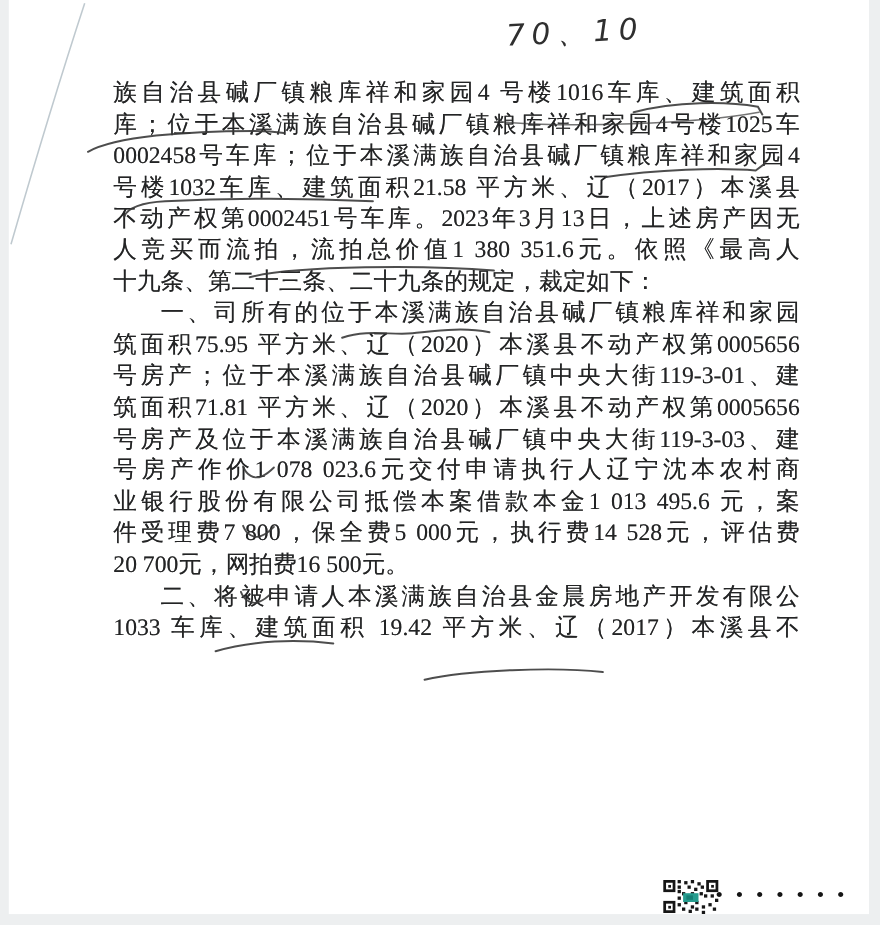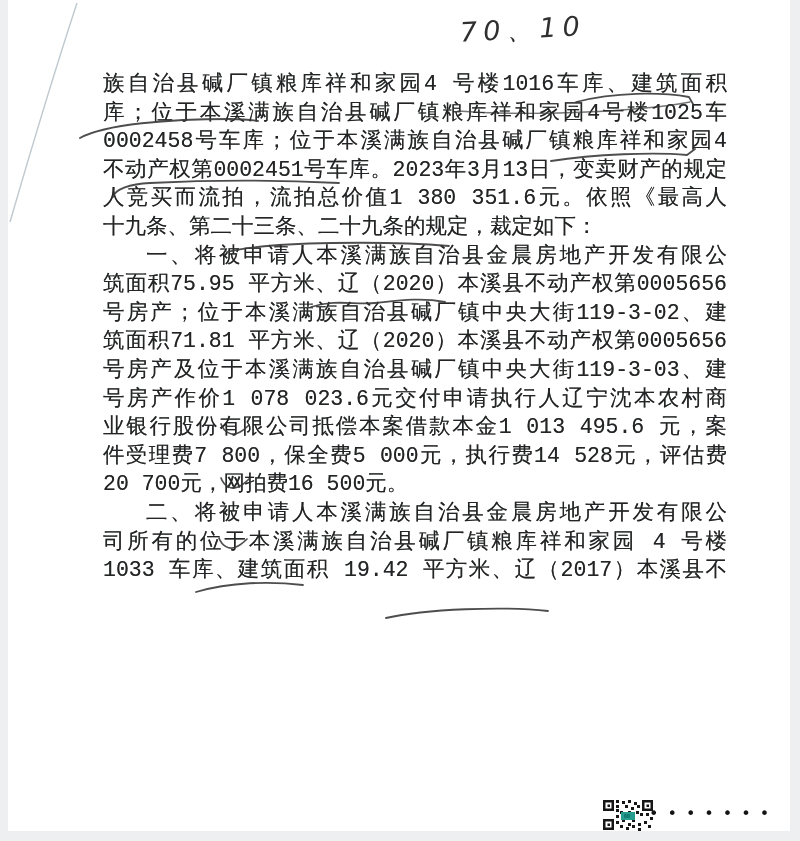--- a/index.html
+++ b/index.html
@@ -12,21 +12,21 @@
     position:absolute;left:8px;top:0;width:782px;height:831px;
     background:#ffffff;
   }
   .handwriting{
     position:absolute;left:452px;top:10px;width:180px;
     font-family:"DejaVu Sans",sans-serif;
     font-style:italic;font-size:27px;letter-spacing:6px;color:#2f2f2f;
     transform:rotate(-3deg);
   }
   .content{
-    position:absolute;left:95px;top:70px;width:624px;font-family:Liberation Mono, monospace;
+    position:absolute;left:95px;top:70px;width:624px;
   }
   .line{
     height:28.6px;line-height:28.6px;font-size:21.5px;color:#232425;
     text-align:justify;text-align-last:justify;text-justify:inter-character;
     white-space:nowrap;overflow:visible;
     text-shadow:0 0 .4px rgba(20,20,20,.55);
   }
   .line.endpara{text-align:right;text-align-last:left;}
   .line.indent{text-indent:43px;}
   .overlay{position:absolute;left:0;top:0;width:800px;height:841px;pointer-events:none;}
@@ -41,34 +41,34 @@
 <body>
 
 <div class="page">
 
   <div class="handwriting">70、10</div>
 
   <div class="content">
     <div class="line">族自治县碱厂镇粮库祥和家园4 号楼1016车库、建筑面积</div>
     <div class="line">库；位于本溪满族自治县碱厂镇粮库祥和家园4号楼1025车</div>
     <div class="line">0002458号车库；位于本溪满族自治县碱厂镇粮库祥和家园4</div>
-    <div class="line">不动产权第0002451号车库。2023年3月13日，变卖财产的规定</div>
+    <div class="line">号楼1032车库、建筑面积21.58 平方米、辽（2017）本溪县</div>
+    <div class="line">不动产权第0002451号车库。2023年3月13日，上述房产因无</div>
     <div class="line">人竞买而流拍，流拍总价值1 380 351.6元。依照《最高人</div>
     <div class="line endpara">十九条、第二十三条、二十九条的规定，裁定如下：</div>
-    <div class="line indent">一、将被申请人本溪满族自治县金晨房地产开发有限公</div>
+    <div class="line indent">一、司所有的位于本溪满族自治县碱厂镇粮库祥和家园</div>
     <div class="line">筑面积75.95 平方米、辽（2020）本溪县不动产权第0005656</div>
-    <div class="line">号房产；位于本溪满族自治县碱厂镇中央大街119-3-02、建</div>
+    <div class="line">号房产；位于本溪满族自治县碱厂镇中央大街119-3-01、建</div>
     <div class="line">筑面积71.81 平方米、辽（2020）本溪县不动产权第0005656</div>
     <div class="line">号房产及位于本溪满族自治县碱厂镇中央大街119-3-03、建</div>
     <div class="line">号房产作价1 078 023.6元交付申请执行人辽宁沈本农村商</div>
     <div class="line">业银行股份有限公司抵偿本案借款本金1 013 495.6 元，案</div>
     <div class="line">件受理费7 800，保全费5 000元，执行费14 528元，评估费</div>
     <div class="line endpara">20 700元，网拍费16 500元。</div>
     <div class="line indent">二、将被申请人本溪满族自治县金晨房地产开发有限公</div>
-    <div class="line">司所有的位于本溪满族自治县碱厂镇粮库祥和家园 4 号楼</div>
     <div class="line">1033 车库、建筑面积 19.42 平方米、辽（2017）本溪县不</div>
   </div>
 
   <svg class="qr" width="52" height="32" viewBox="0 0 52 32">
     <rect x="0" y="0" width="52" height="32" fill="#ffffff"></rect>
 
     <rect x="1" y="1" width="11" height="11" fill="#161616"></rect>
       <rect x="3.5" y="3.5" width="6" height="6" fill="#fff"></rect>
       <rect x="5.5" y="5.5" width="2.5" height="2.5" fill="#161616"></rect>
     <rect x="40" y="1" width="11" height="11" fill="#161616"></rect>

